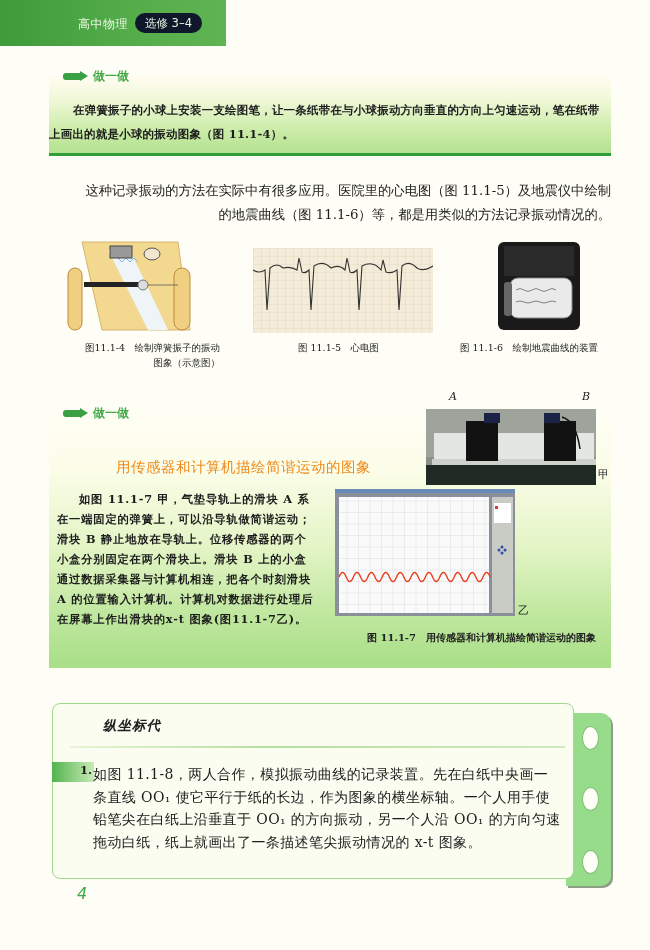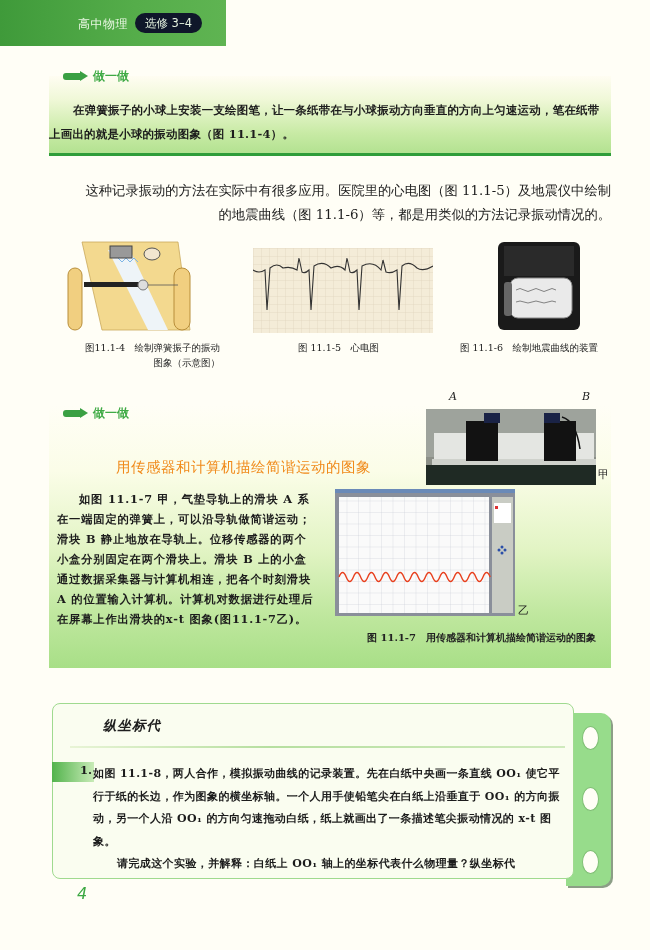--- a/index.html
+++ b/index.html
@@ -48,22 +48,22 @@
     border: 1px solid #7fbf74; }
   .exercise-box { position: absolute; left: 52px; top: 703px; width: 522px; height: 176px;
     border: 1.5px solid #9fda8f; border-radius: 8px; background: #fafdf0; }
   .ex-title { position: absolute; left: 103px; top: 717px; font-family: "DejaVu Sans", sans-serif; font-weight: bold;
     font-size: 13.5px; font-style: italic; color: #1e1e1e; letter-spacing: 1px; }
   .ex-rule { position: absolute; left: 70px; top: 746px; width: 495px; height: 2px;
     background: linear-gradient(90deg, #e8f4d6, #b6dfa0 40%, #cfeabd); }
   .ex-num-band { position: absolute; left: 52px; top: 762px; width: 42px; height: 20px;
     background: linear-gradient(90deg, #52b34c, #c8ebb7); }
   .ex-num { position: absolute; left: 80px; top: 763px; font-size: 11.5px; font-weight: bold; }
-  .ex-text { position: absolute; left: 93px; top: 763px; width: 468px; font-size: 11px; line-height: 22.5px;
-    letter-spacing: 0.4px; font-weight: bold; }
+  .ex-text { position: absolute; left: 93px; top: 763px; width: 468px; font-size: 14px; line-height: 22.5px;
+    letter-spacing: 0.4px; }
   .ex-text p + p { text-indent: 24px; }
   .page-num { position: absolute; left: 77px; top: 884px; font-family: "DejaVu Sans", sans-serif; font-style: italic;
     font-size: 16px; color: #3ca843; }
 </style>
 </head>
 <body>
 
 <div class="header-band"></div>
 <div class="header-title">高中物理</div>
 <div class="header-pill">选修 3–4</div>
@@ -168,16 +168,15 @@
   <div class="hole" style="top:74px;"></div>
   <div class="hole" style="top:137px;"></div>
 </div>
 <div class="exercise-box"></div>
 <div class="ex-title">纵坐标代</div>
 <div class="ex-rule"></div>
 <div class="ex-num-band"></div>
 <div class="ex-num">1.</div>
 <div class="ex-text">
   <p>如图 11.1-8，两人合作，模拟振动曲线的记录装置。先在白纸中央画一条直线 OO₁ 使它平行于纸的长边，作为图象的横坐标轴。一个人用手使铅笔尖在白纸上沿垂直于 OO₁ 的方向振动，另一个人沿 OO₁ 的方向匀速拖动白纸，纸上就画出了一条描述笔尖振动情况的 x-t 图象。</p>
-  <p>请完成这个实验，并解释：白纸上 OO₁ 轴上的坐标代表什么物理量？纵坐标代</p>
 </div>
 
 <div class="page-num">4</div>
 
 </body></html>

